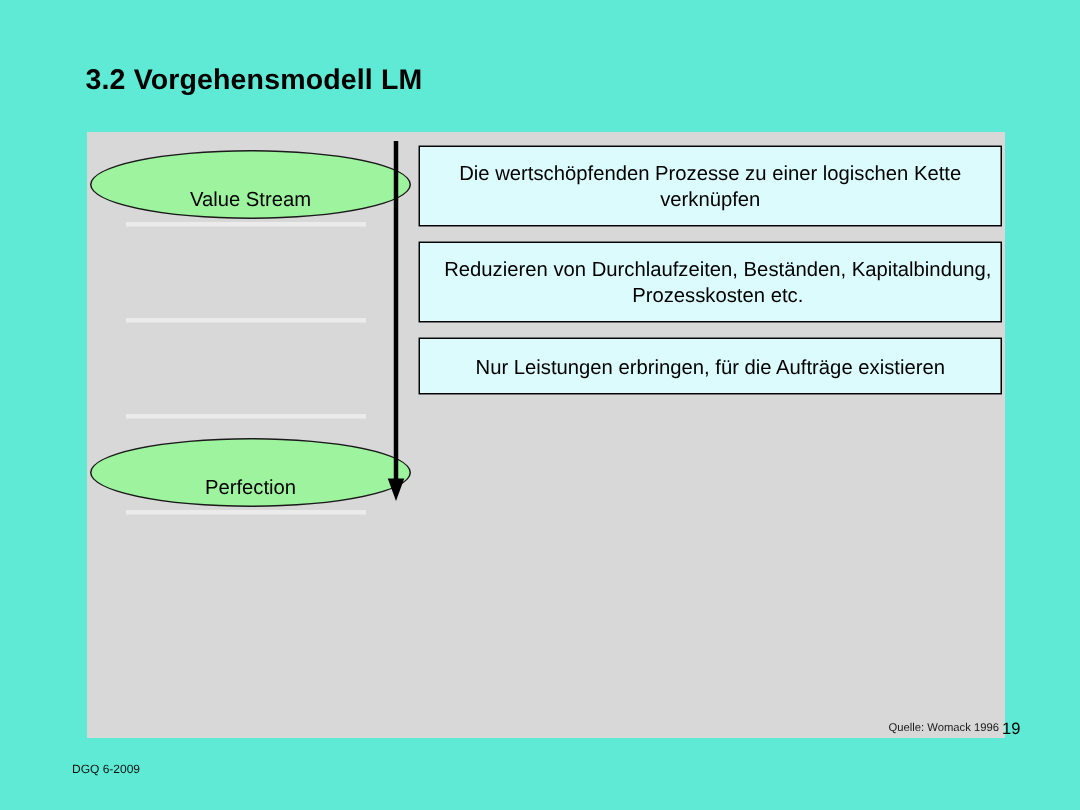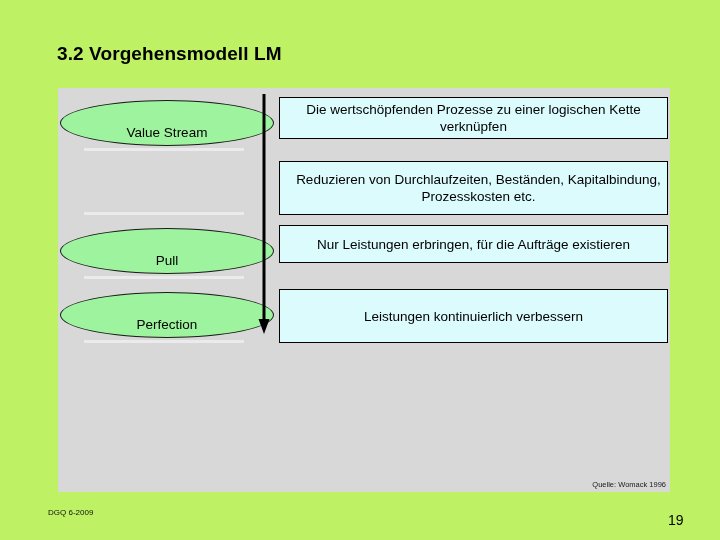--- a/index.html
+++ b/index.html
@@ -4,21 +4,21 @@
 <style>
   html, body {
     margin: 0;
     padding: 0;
     background: #ffffff;
   }
   #slide {
     position: relative;
     width: 720px;
     height: 540px;
-    background: #bef264;
+    background: #5eead4;
     font-family: "Liberation Sans", sans-serif;
     overflow: hidden;
     -webkit-font-smoothing: none;
   }
 
   
   #slide-title {
     position: absolute;
     left: 57px;
     top: 43px;
@@ -113,72 +113,66 @@
     position: absolute;
     left: 48px;
     top: 508px;
     font-size: 8px;
     color: #111111;
     white-space: nowrap;
   }
   #footer-page {
     position: absolute;
     left: 668px;
-    top: 512px;
-    font-size: 14px;
+    top: 480px;
+    font-size: 11px;
     color: #000000;
     white-space: nowrap;
   }
 </style>
 </head>
 <body>
 
 <div id="slide">
 
   <div id="slide-title">3.2 Vorgehensmodell LM</div>
 
   <div id="diagram-panel">
 
     <div class="stage-ellipse" style="top:12px;">
       <span class="stage-label">Value Stream</span>
     </div>
     <div class="ellipse-shadow" style="top:60px;"></div>
 
     <div class="ellipse-shadow" style="top:124px;"></div>
 
-    <div class="stage-ellipse" style="top:140px;">
-      <span class="stage-label">Pull</span>
-    </div>
     <div class="ellipse-shadow" style="top:188px;"></div>
 
     <div class="stage-ellipse" style="top:204px;">
       <span class="stage-label">Perfection</span>
     </div>
     <div class="ellipse-shadow" style="top:252px;"></div>
 
     <svg id="flow-arrow" viewBox="0 0 22 242">
       <line x1="6" y1="0" x2="6" y2="226" stroke="#000000" stroke-width="3"></line>
       <polygon points="6,240 0.5,225 11.5,225" fill="#000000"></polygon>
     </svg>
 
-    <div class="desc-box" style="top:9px; height:42px;">
+    <div class="desc-box" style="top:9px; height:54px;">
       <span class="desc-text">Die wertschöpfenden Prozesse zu einer logischen Kette verknüpfen</span>
     </div>
 
     <div class="desc-box" style="top:73px; height:54px;padding-left:10px;">
       <span class="desc-text">Reduzieren von Durchlaufzeiten, Beständen, Kapitalbindung, Prozesskosten etc.</span>
     </div>
 
     <div class="desc-box" style="top:137px; height:38px;">
       <span class="desc-text">Nur Leistungen erbringen, für die Aufträge existieren</span>
     </div>
 
-    <div class="desc-box" style="top:201px; height:54px;">
-      <span class="desc-text">Leistungen kontinuierlich verbessern</span>
-    </div>
 
     <div id="source-credit">Quelle: Womack 1996</div>
 
   </div>
 
   <div id="footer-left">DGQ  6-2009</div>
 
   <div id="footer-page">19</div>
 
 </div>

